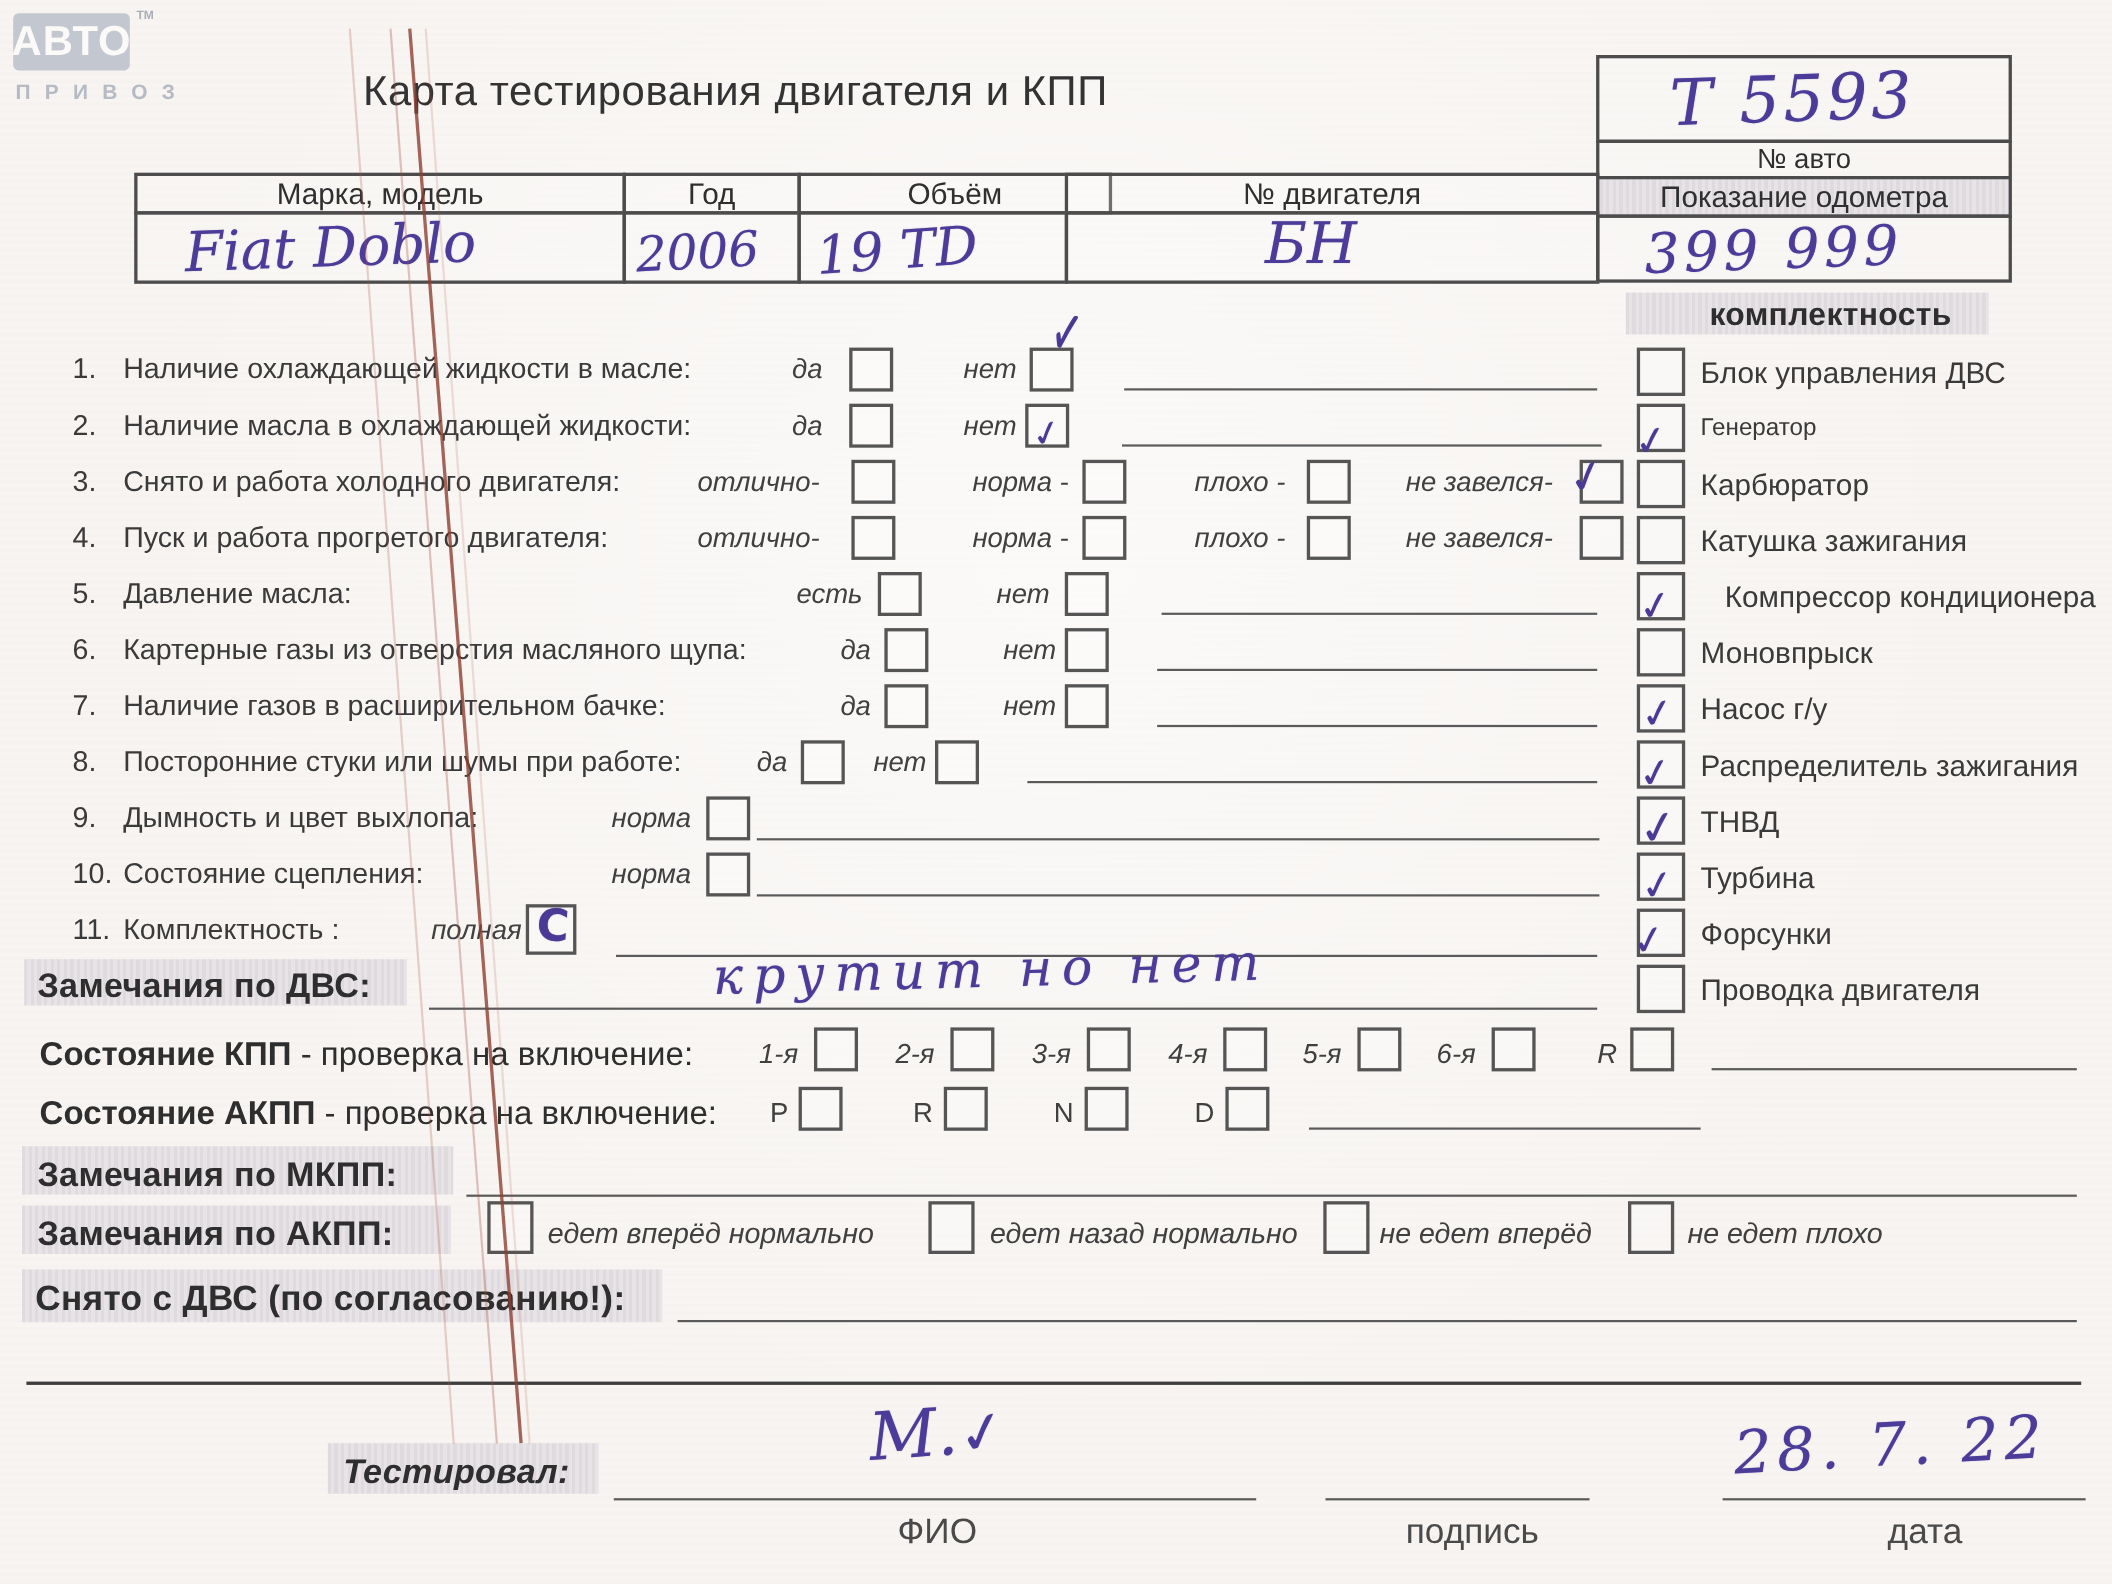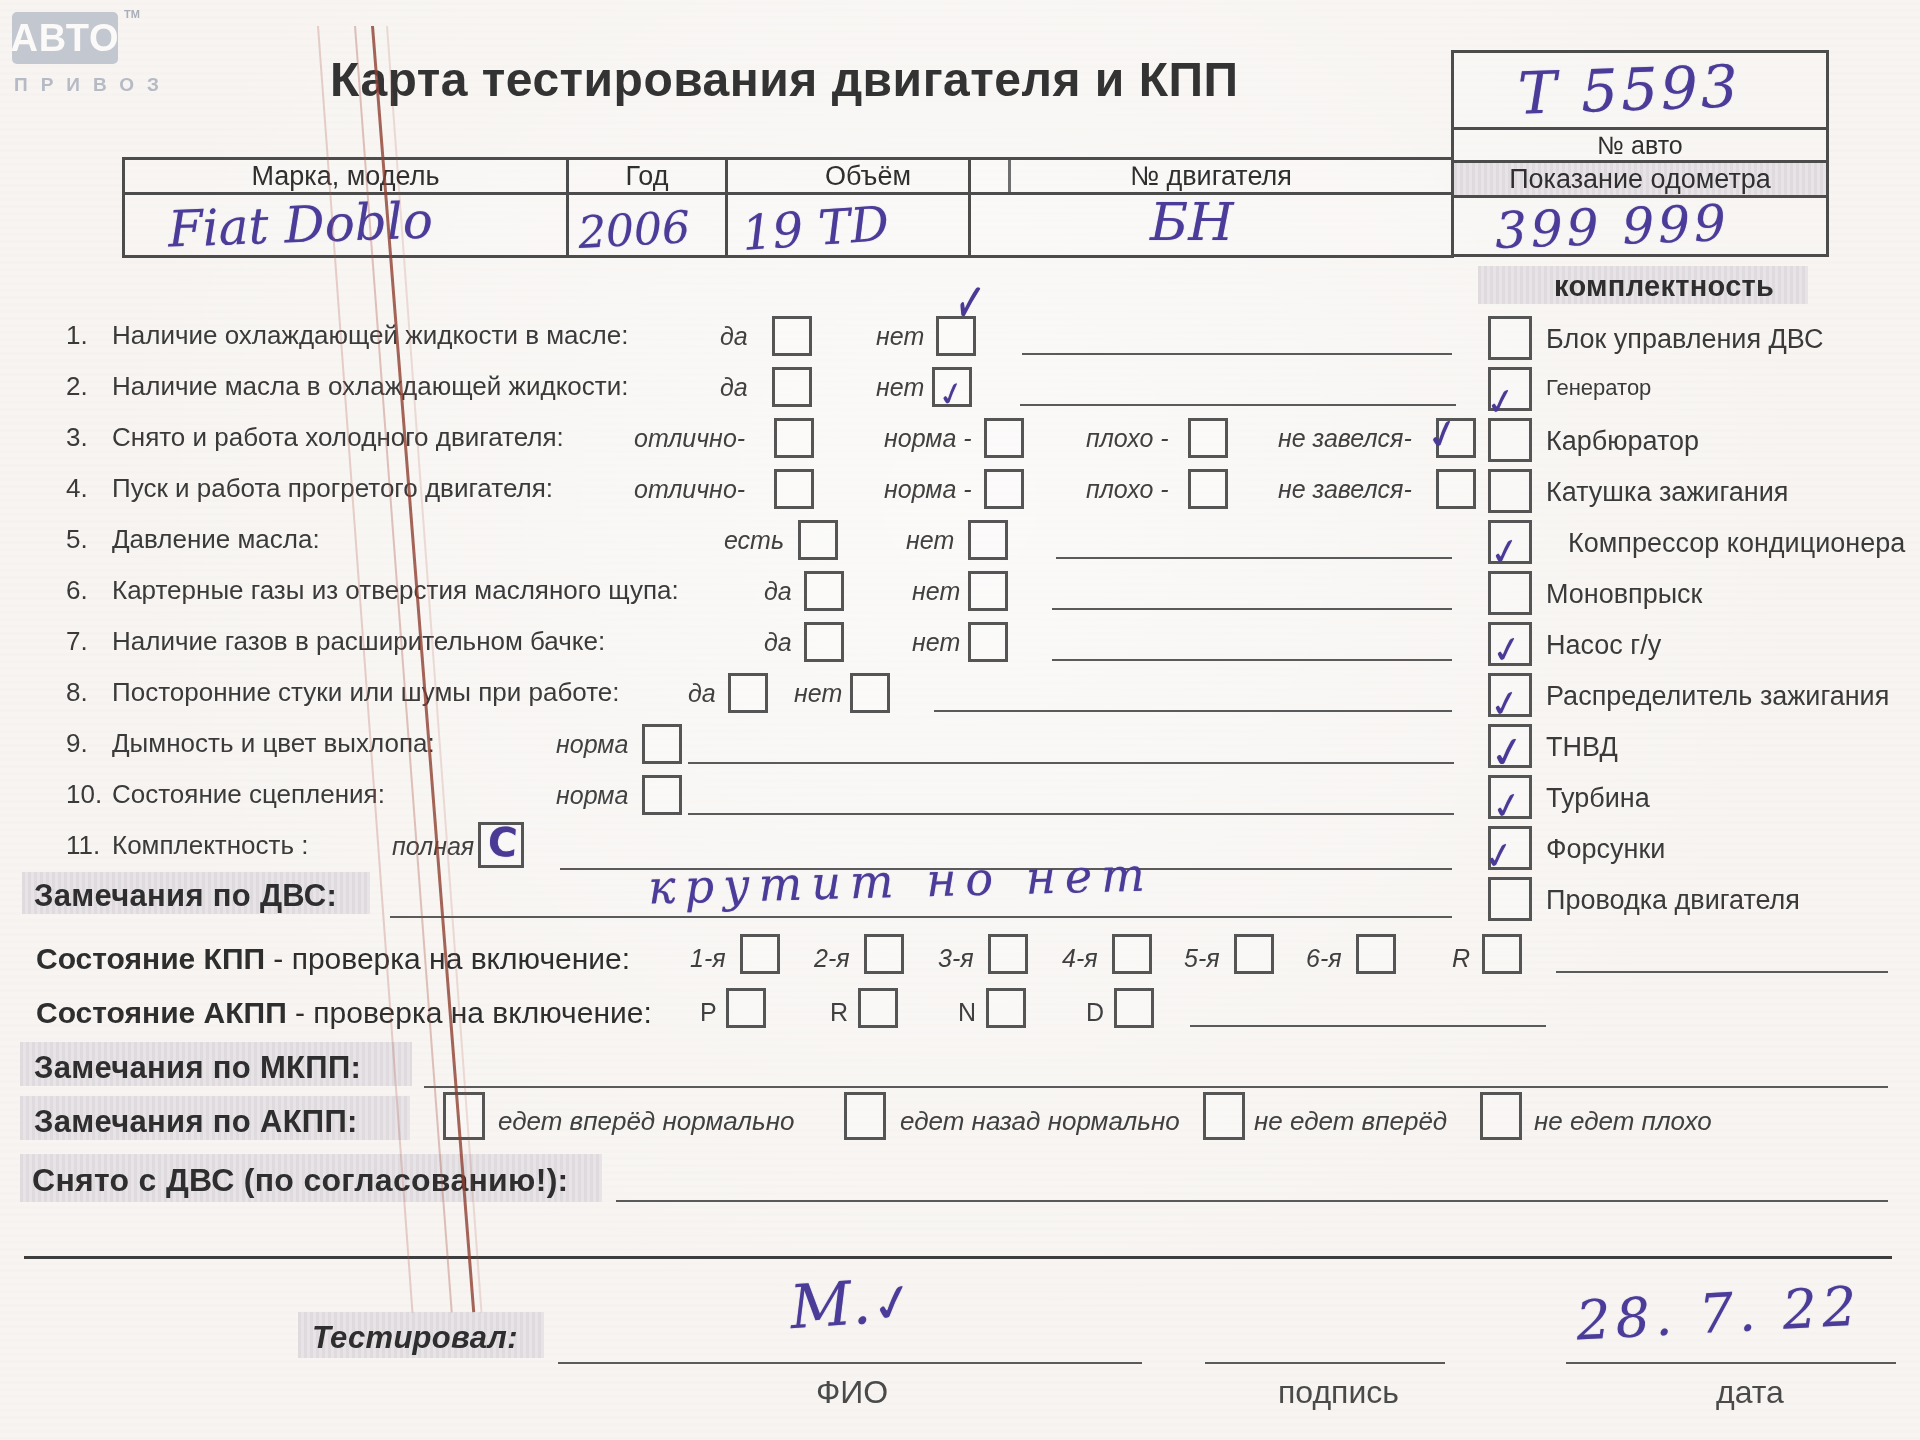--- a/index.html
+++ b/index.html
@@ -44,21 +44,21 @@
 <body>
 
 <div class="paper">
 
   <div class="logo-block">
       <span>АВТО</span>
     </div>
   <div class="logo-tm">ТМ</div>
   <div class="logo-sub">ПРИВОЗ</div>
 
-  <div class="abs" style="left:330px;top:52px;font-size:48px;font-weight:bold;color:#333;letter-spacing:.5px">Карта тестирования двигателя  и КПП</div>
+  <div class="abs" style="left:330px;top:62px;font-size:38px;font-weight:normal;color:#333;letter-spacing:.5px">Карта тестирования двигателя  и КПП</div>
 
   <div class="cell" style="left:1451px;top:50px;width:378px;height:80px"></div>
   <div class="ink" style="left:1518px;top:56px;font-size:58px;letter-spacing:3px;transform:rotate(-2deg)">Т 5593</div>
   <div class="cell cell-hdr" style="left:1451px;top:127px;width:378px;height:36px;font-size:25px">№ авто</div>
 
   <div class="cell cell-hdr" style="left:122px;top:157px;width:447px;height:38px">Марка, модель</div>
   <div class="cell cell-hdr" style="left:566px;top:157px;width:162px;height:38px">Год</div>
   <div class="cell cell-hdr" style="left:725px;top:157px;width:286px;height:38px">Объём</div>
   <div class="cell cell-hdr" style="left:968px;top:157px;width:486px;height:38px">№ двигателя</div>
   <div class="cell cell-hdr gray" style="left:1451px;top:160px;width:378px;height:38px">Показание одометра</div>

